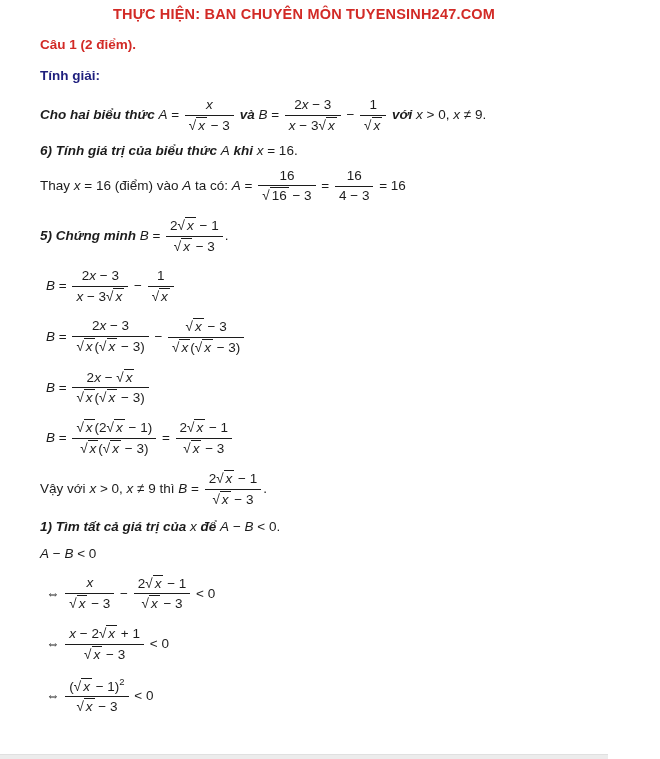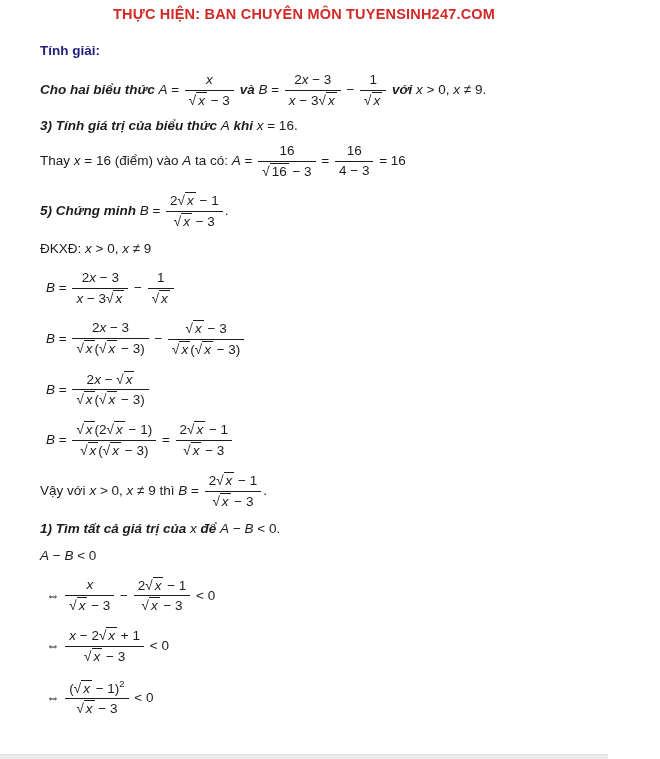--- a/index.html
+++ b/index.html
@@ -50,20 +50,21 @@
 </style>
 </head>
 <body>
 
 <div class="page">
 
   <div class="hdr">THỰC HIỆN: BAN CHUYÊN MÔN TUYENSINH247.COM</div>
 
   <div class="content">
 
+    <p class="row mt8 red b">Câu 1 (2 điểm).</p>
 
     <p class="row mt14 blue b">Tính giải:</p>
 
     <p class="row bi">
       <span>Cho hai biểu thức</span>
       <span class="math"><i class="">A</i> = <span class="frac">
             <span class="num"><i class="">x</i></span>
             <span class="den"><span class="sqrt"><span class="rsign">√</span><span class="rad"><i class="">x</i></span></span> − 3</span>
           </span></span>
       <span>và</span>
@@ -72,21 +73,21 @@
             <span class="den"><i class="">x</i> − 3<span class="sqrt"><span class="rsign">√</span><span class="rad"><i class="">x</i></span></span></span>
           </span> − <span class="frac">
             <span class="num">1</span>
             <span class="den"><span class="sqrt"><span class="rsign">√</span><span class="rad"><i class="">x</i></span></span></span>
           </span></span>
       <span>với</span>
       <span class="math"><i class="">x</i> &gt; 0, <i class="">x</i> ≠ 9.</span>
     </p>
 
     <p class="row mt8 bi">
-      <span>3) Tính giá trị của biểu thức</span>
+      <span>6) Tính giá trị của biểu thức</span>
       <span class="math"><i class="">A</i></span>
       <span>khi</span>
       <span class="math"><i class="">x</i> = 16.</span>
     </p>
 
     <p class="row mt8">
       <span>Thay</span>
       <span class="math"><i class="">x</i> = 16</span>
       <span>(điểm) vào</span>
       <span class="math"><i class="">A</i></span>
@@ -102,24 +103,20 @@
 
 
     <p class="row bi">
       <span>5) Chứng minh</span>
       <span class="math"><i class="">B</i> = <span class="frac">
             <span class="num">2<span class="sqrt"><span class="rsign">√</span><span class="rad"><i class="">x</i></span></span> − 1</span>
             <span class="den"><span class="sqrt"><span class="rsign">√</span><span class="rad"><i class="">x</i></span></span> − 3</span>
           </span>.</span>
     </p>
 
-    <p class="row mt10">
-      <span>ĐKXĐ:</span>
-      <span class="math"><i class="">x</i> &gt; 0, <i class="">x</i> ≠ 9</span>
-    </p>
 
     <p class="row math indent"><i class="">B</i> = <span class="frac">
           <span class="num">2<i class="">x</i> − 3</span>
           <span class="den"><i class="">x</i> − 3<span class="sqrt"><span class="rsign">√</span><span class="rad"><i class="">x</i></span></span></span>
         </span> − <span class="frac">
           <span class="num">1</span>
           <span class="den"><span class="sqrt"><span class="rsign">√</span><span class="rad"><i class="">x</i></span></span></span>
         </span></p>
     <p class="row math indent"><i class="">B</i> = <span class="frac">
           <span class="num">2<i class="">x</i> − 3</span>

